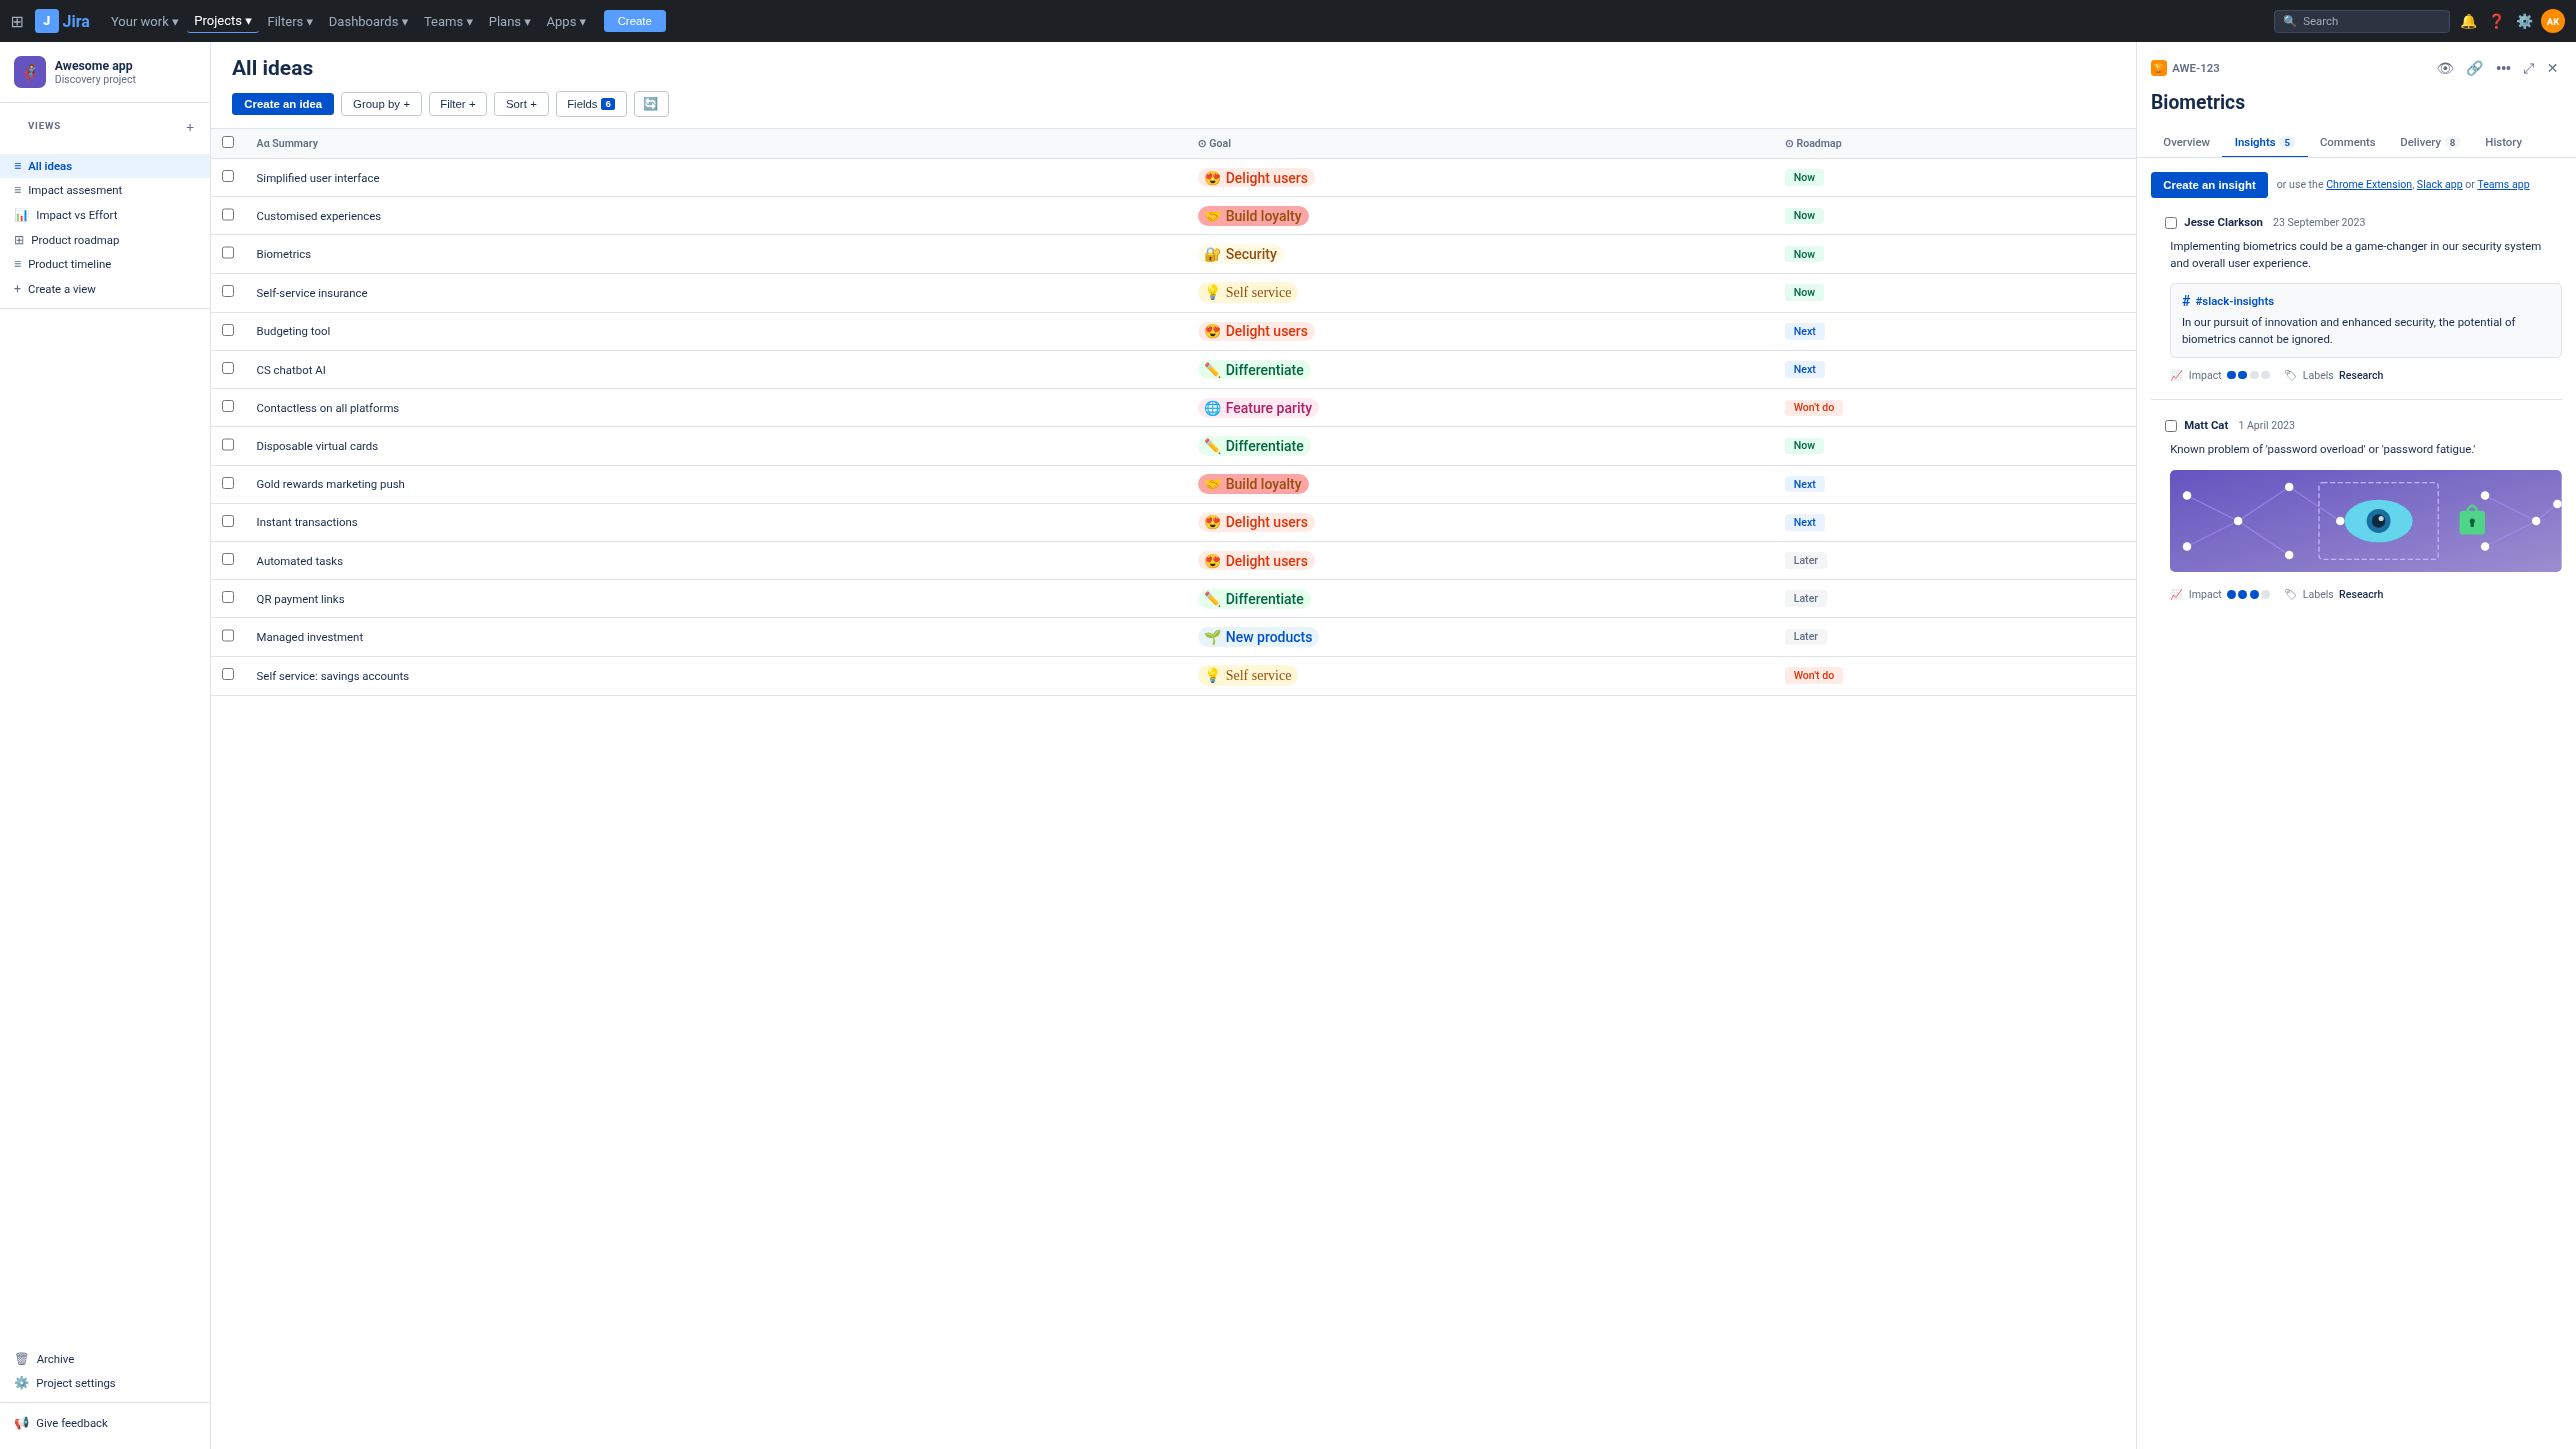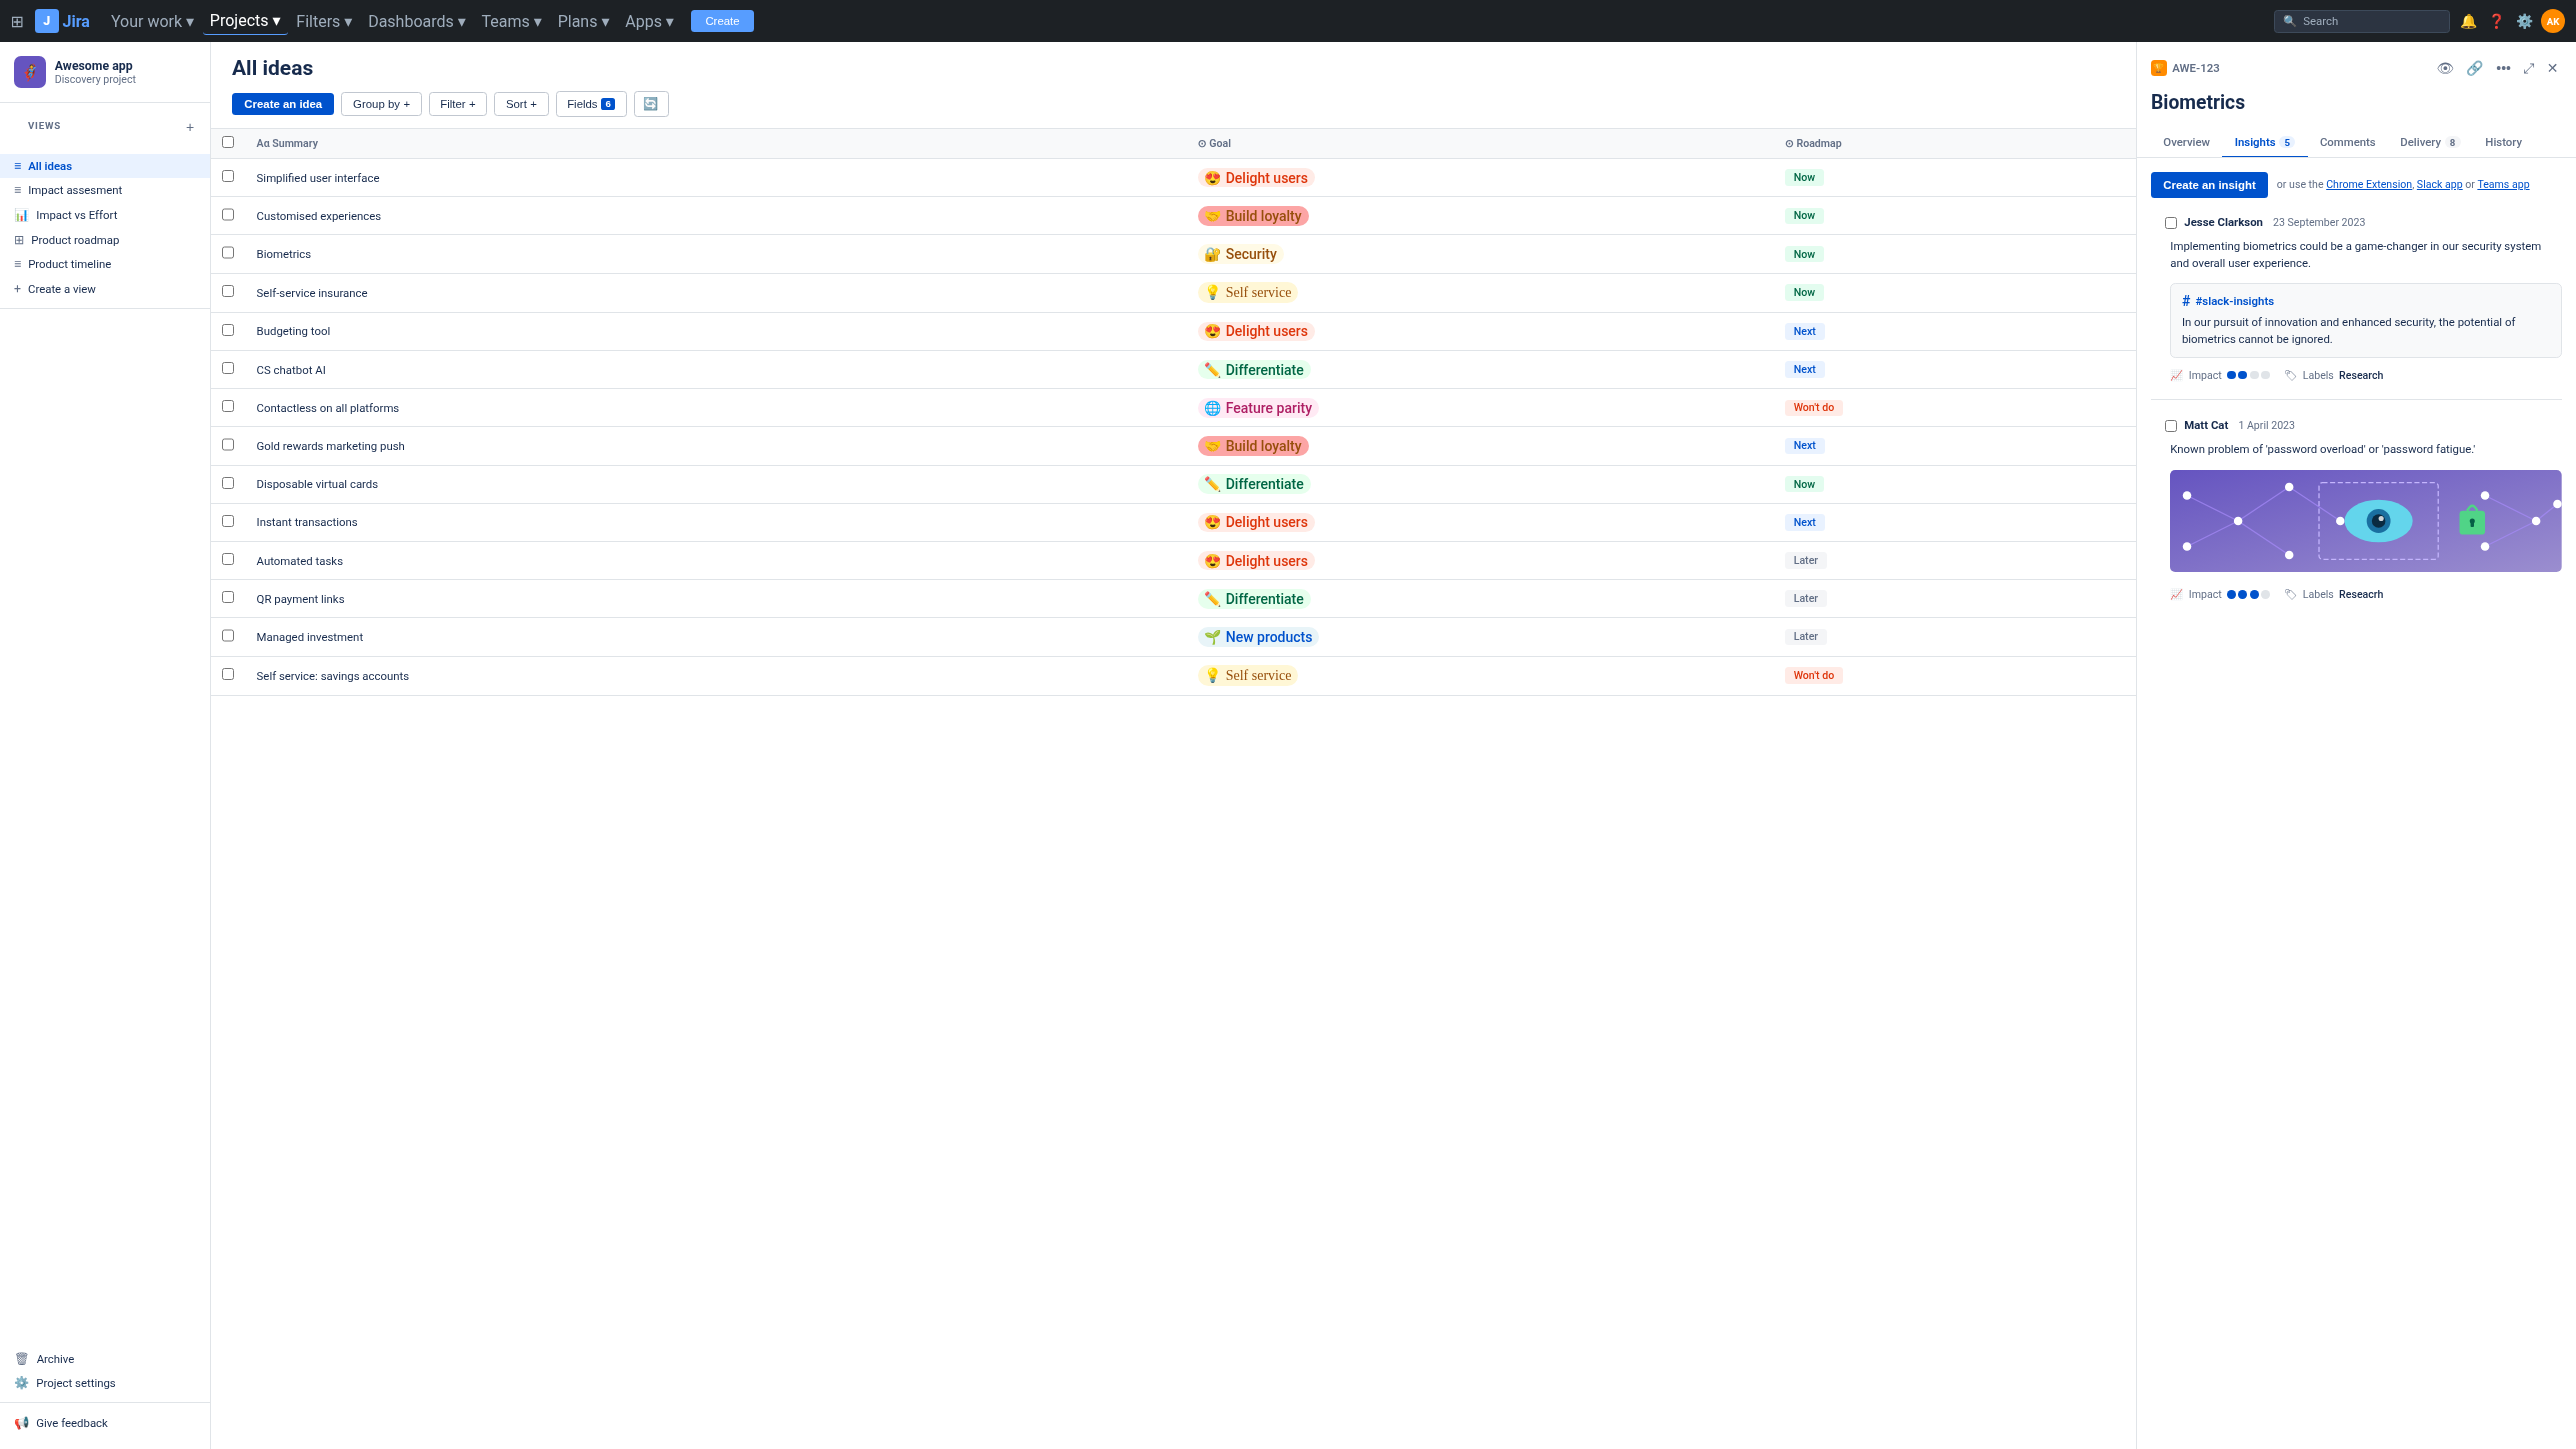--- a/index.html
+++ b/index.html
@@ -6,21 +6,21 @@
     body { font-family: -apple-system, BlinkMacSystemFont, 'Segoe UI', Roboto, sans-serif; background: #f4f5f7; font-size: 12.3px; color: #172b4d; overflow: hidden; }
 
     
     .top-nav {
       display: flex; align-items: center; height: 42px;
       background: #1d2125; padding: 0 10.6px; gap: 7px; position: relative; z-index: 100;
     }
     .nav-grid-icon { color: #9fadbc; cursor: pointer; font-size: 16px; margin-right: 3.5px; }
     .nav-logo { display: flex; align-items: center; color: #579dff; font-weight: 700; font-size: 16px; gap: 3.5px; margin-right: 7px; }
     .nav-logo-icon { width: 24.6px; height: 24.6px; background: #579dff; border-radius: 3.5px; display: flex; align-items: center; justify-content: center; color: white; font-weight: 900; font-size: 12.3px; }
-    .nav-item { color: #9fadbc; padding: 3.5px 7px; border-radius: 3.5px; cursor: pointer; font-size: 16px; display: flex; align-items: center; gap: 2.6px; white-space: nowrap; }
+    .nav-item { color: #9fadbc; padding: 3.5px 7px; border-radius: 3.5px; cursor: pointer; font-size: 13px; display: flex; align-items: center; gap: 2.6px; white-space: nowrap; }
     .nav-item.active { color: #fff; border-bottom: 1.8px solid #579dff; }
     .nav-create { background: #579dff; color: #fff; padding: 5.3px 14px; border-radius: 3.5px; cursor: pointer; font-weight: 400; font-size: 11.4px; border: none; margin-left: 3.5px; }
     .nav-spacer { flex: 1; }
     .nav-search { background: #2c3441; border: 0.9px solid #3d4a5a; border-radius: 3.5px; display: flex; align-items: center; padding: 3.5px 8.8px; gap: 5.3px; width: 176px; color: #9fadbc; font-size: 11.4px; cursor: pointer; }
     .nav-icons { display: flex; gap: 3.5px; align-items: center; }
     .nav-icon-btn { color: #9fadbc; background: none; border: none; cursor: pointer; font-size: 14px; padding: 3.5px; border-radius: 3.5px; }
     .nav-avatar { width: 24.6px; height: 24.6px; border-radius: 50%; background: #ff8b00; display: flex; align-items: center; justify-content: center; color: white; font-size: 9.7px; font-weight: 700; cursor: pointer; overflow: hidden; }
 
     
     .main-layout { display: flex; height: calc(100vh - 42px); }
@@ -358,42 +358,42 @@
         </span>
       </td>
       <td class="col-roadmap">
         <span class="roadmap-tag roadmap-wont">Won't do</span>
       </td>
     </tr>
             <tr>
       <td class="col-check">
         <input type="checkbox" class="checkbox" style="">
       </td>
+      <td class="col-summary">Disposable virtual cards</td>
+      <td class="col-goal">
+        <span class="goal-tag goal-differentiate">
+          ✏️ Differentiate
+        </span>
+      </td>
+      <td class="col-roadmap">
+        <span class="roadmap-tag roadmap-now">Now</span>
+      </td>
+    </tr>
+            <tr>
+      <td class="col-check">
+        <input type="checkbox" class="checkbox" style="">
+      </td>
       <td class="col-summary">Gold rewards marketing push</td>
       <td class="col-goal">
         <span class="goal-tag goal-loyalty">
           🤝 Build loyalty
         </span>
       </td>
       <td class="col-roadmap">
         <span class="roadmap-tag roadmap-next">Next</span>
-      </td>
-    </tr>
-            <tr>
-      <td class="col-check">
-        <input type="checkbox" class="checkbox" style="">
-      </td>
-      <td class="col-summary">Disposable virtual cards</td>
-      <td class="col-goal">
-        <span class="goal-tag goal-differentiate">
-          ✏️ Differentiate
-        </span>
-      </td>
-      <td class="col-roadmap">
-        <span class="roadmap-tag roadmap-now">Now</span>
       </td>
     </tr>
             <tr>
       <td class="col-check">
         <input type="checkbox" class="checkbox" style="">
       </td>
       <td class="col-summary">Instant transactions</td>
       <td class="col-goal">
         <span class="goal-tag goal-delight">
           😍 Delight users

